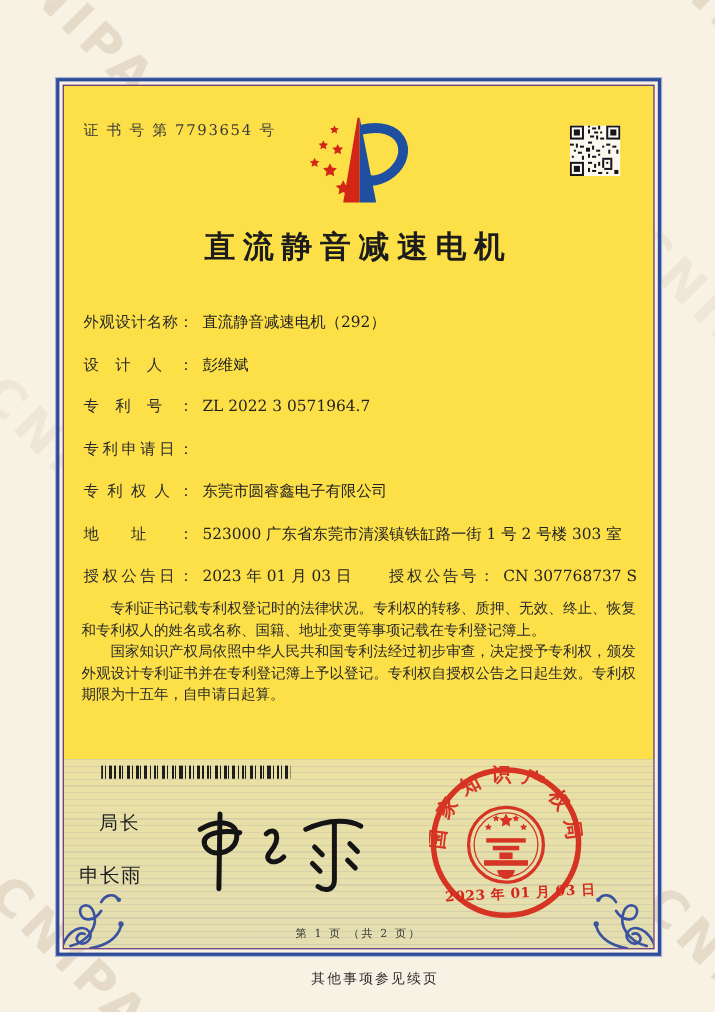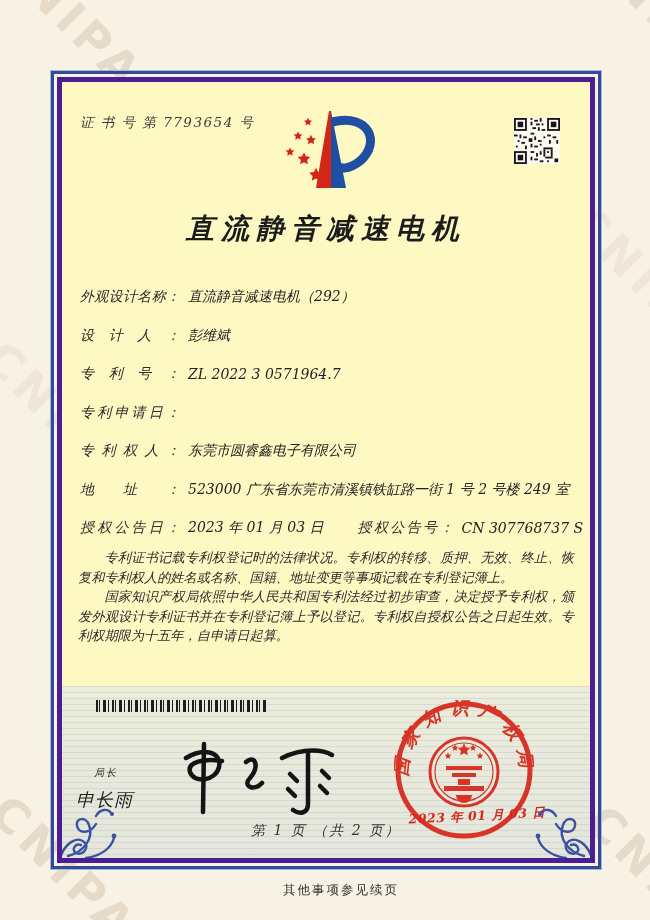--- a/index.html
+++ b/index.html
@@ -14,22 +14,22 @@
     position:absolute;font-family:"DejaVu Sans","Liberation Sans",sans-serif;
     font-weight:bold;font-size:46px;letter-spacing:6px;
     color:rgba(186,166,132,0.30);transform:rotate(45deg);
     white-space:nowrap;pointer-events:none;z-index:1;
   }
   .wm.faint{color:rgba(186,166,132,0.14);}
   
   .cert{position:absolute;left:50px;top:70px;width:550px;height:798px;
         border:1px solid #aab4d4;z-index:2;}
   .cert-mid{position:absolute;inset:0;border:3px solid #2e4c99;}
-  .cert-inner{position:absolute;inset:3px;border:5px solid #4c1d95;
-        background:#fef9c3;overflow:hidden;font-style:italic;}
+  .cert-inner{position:absolute;inset:3px;border:1px solid #4c1d95;
+        background:#fde047;overflow:hidden;}
   
   .cert-no{position:absolute;left:18px;top:32px;font-size:13.5px;
         letter-spacing:1.5px;color:#3a3a3a;}
   .logo{position:absolute;left:212px;top:24px;}
   .qr{position:absolute;right:30px;top:36px;}
   .title{position:absolute;top:128px;left:0;width:100%;text-align:center;
         font-size:28px;font-weight:bold;letter-spacing:7px;color:#1c1c1c;}
   
   .fields{position:absolute;left:18px;right:14px;top:196px;font-size:14px;}
   .frow{height:38.5px;display:flex;align-items:center;white-space:nowrap;}
@@ -49,32 +49,32 @@
           repeating-linear-gradient(180deg,
             rgba(120,132,165,0.16) 0 1px, rgba(255,255,255,0) 1px 6px),
           linear-gradient(180deg, rgba(221,226,237,0.55), rgba(214,220,233,0.65));
         z-index:1;}
   .barcode{position:absolute;left:34px;top:618px;width:172px;height:12px;z-index:3;
         background:repeating-linear-gradient(90deg,
           #1d1d1d 0 2px, transparent 2px 3px,
           #1d1d1d 3px 4px, transparent 4px 7px,
           #1d1d1d 7px 10px, transparent 10px 12px,
           #1d1d1d 12px 13px, transparent 13px 16px);}
-  .signer-title{position:absolute;left:32px;top:684px;font-size:10px;
+  .signer-title{position:absolute;left:32px;top:659px;font-size:17px;
         color:#1f1f1f;z-index:3;letter-spacing:2px;}
   .signer-name{position:absolute;left:14px;top:706px;font-size:18px;
         color:#1f1f1f;z-index:3;letter-spacing:1px;}
   .signature{position:absolute;left:108px;top:652px;z-index:4;}
   .seal{position:absolute;left:332px;top:618px;width:140px;height:140px;z-index:4;
         opacity:0.93;}
   .seal-date{position:absolute;left:338px;top:726px;width:154px;text-align:center;
         color:#d5281a;font-weight:bold;font-size:12.5px;letter-spacing:0.5px;
         transform:rotate(-3deg);z-index:5;white-space:nowrap;}
-  .page-info{position:absolute;left:0;top:740px;width:100%;text-align:center;
-        font-size:14px;color:#333;z-index:3;letter-spacing:2px;}
+  .page-info{position:absolute;left:0;top:764px;width:100%;text-align:center;
+        font-size:10px;color:#333;z-index:3;letter-spacing:2px;}
   .flourish{position:absolute;bottom:-6px;z-index:6;}
   .flourish.left{left:-6px;}
   .flourish.right{right:-6px;transform:scaleX(-1);}
   
   .note{position:absolute;left:16px;top:882px;width:100%;text-align:center;
         font-size:12.5px;color:#2e2e2e;z-index:2;letter-spacing:2px;}
 </style>
 </head>
 <body>
 
@@ -188,21 +188,21 @@
       </div>
       <div class="frow">
         <span class="flabel">专利申请日：</span>
       </div>
       <div class="frow">
         <span class="flabel">专利权人：</span>
         <span class="fvalue">东莞市圆睿鑫电子有限公司</span>
       </div>
       <div class="frow">
         <span class="flabel">地址：</span>
-        <span class="fvalue">523000 广东省东莞市清溪镇铁缸路一街 1 号 2 号楼 249 室</span>
+        <span class="fvalue">523000 广东省东莞市清溪镇铁缸路一街 1 号 2 号楼 303 室</span>
       </div>
       <div class="frow">
         <span class="flabel">授权公告日：</span>
         <span class="fvalue">2023 年 01 月 03 日</span>
         <span class="fpair2">
           <span class="flabel2">授权公告号：</span>
           <span class="fvalue">CN 307768737 S</span>
         </span>
       </div>
     </div>

